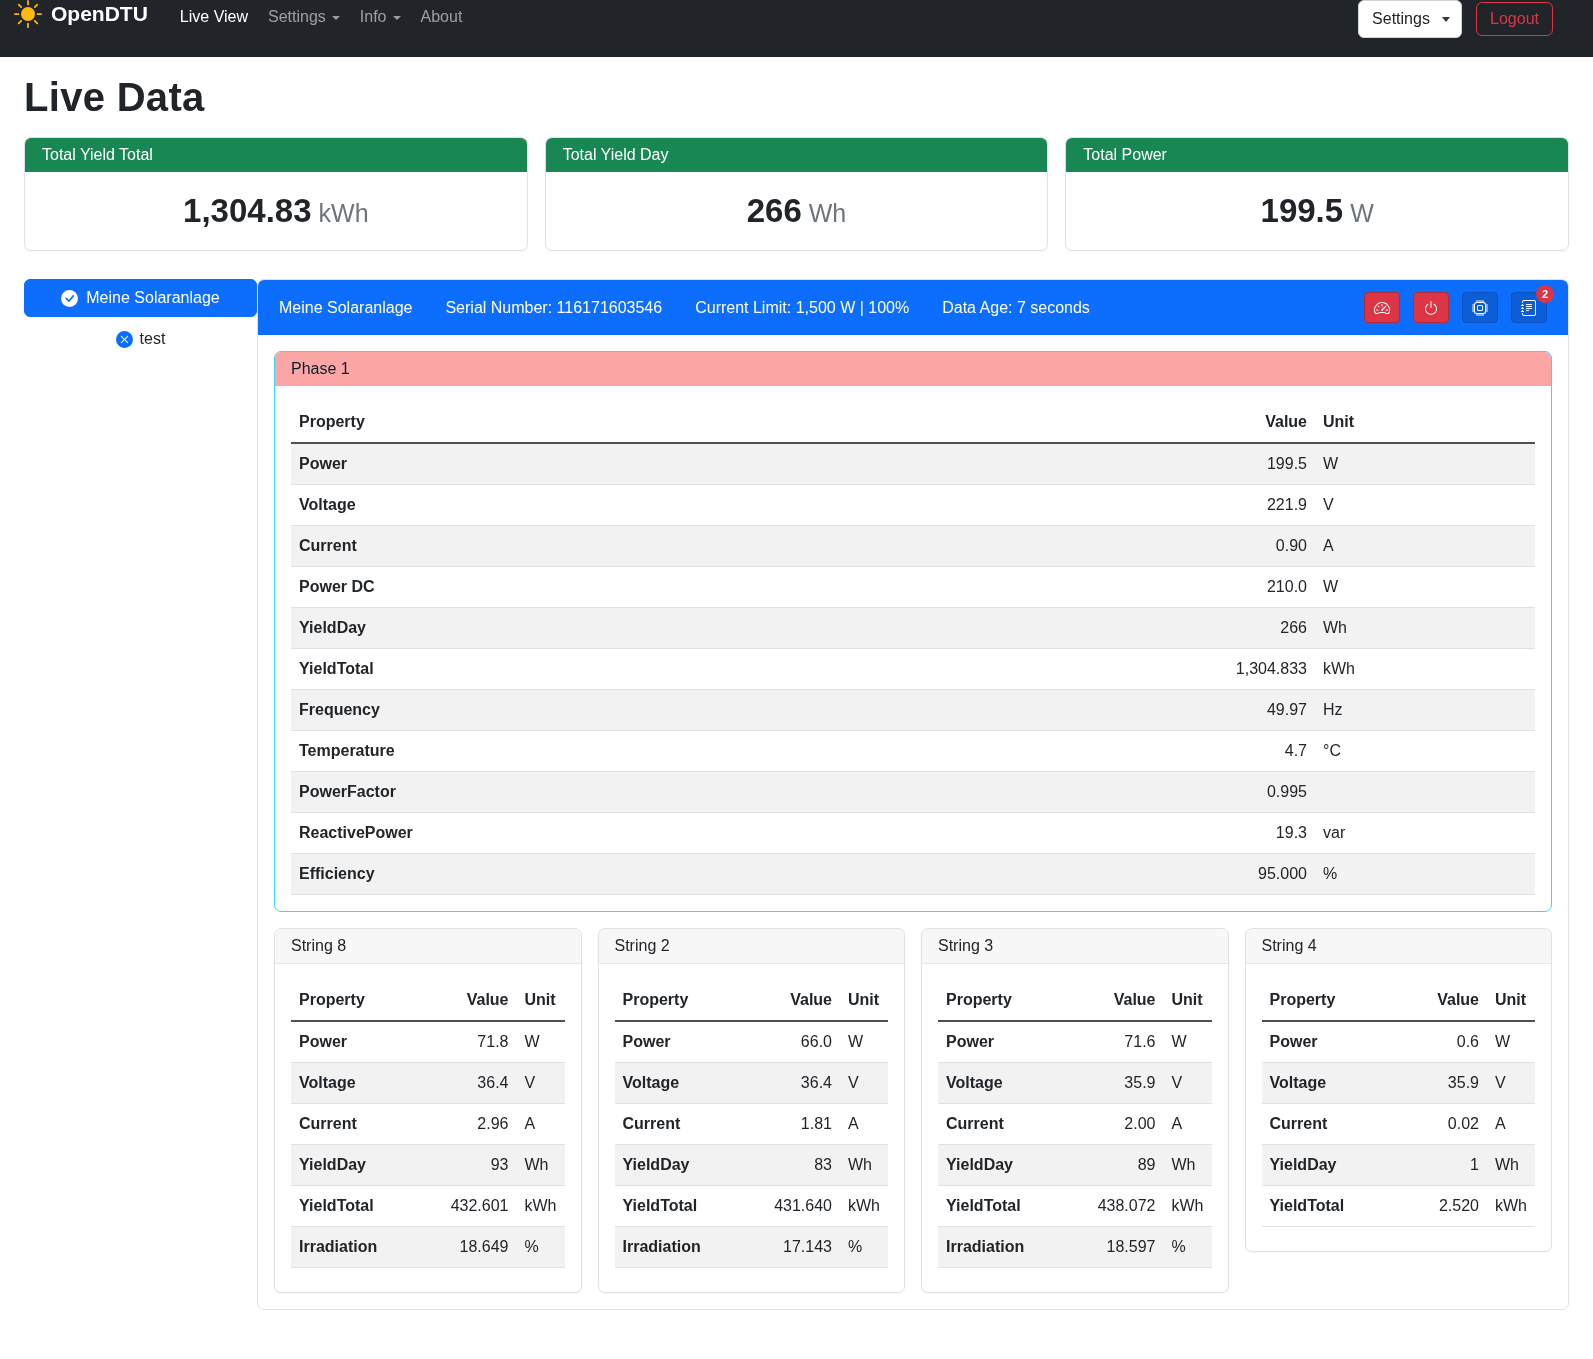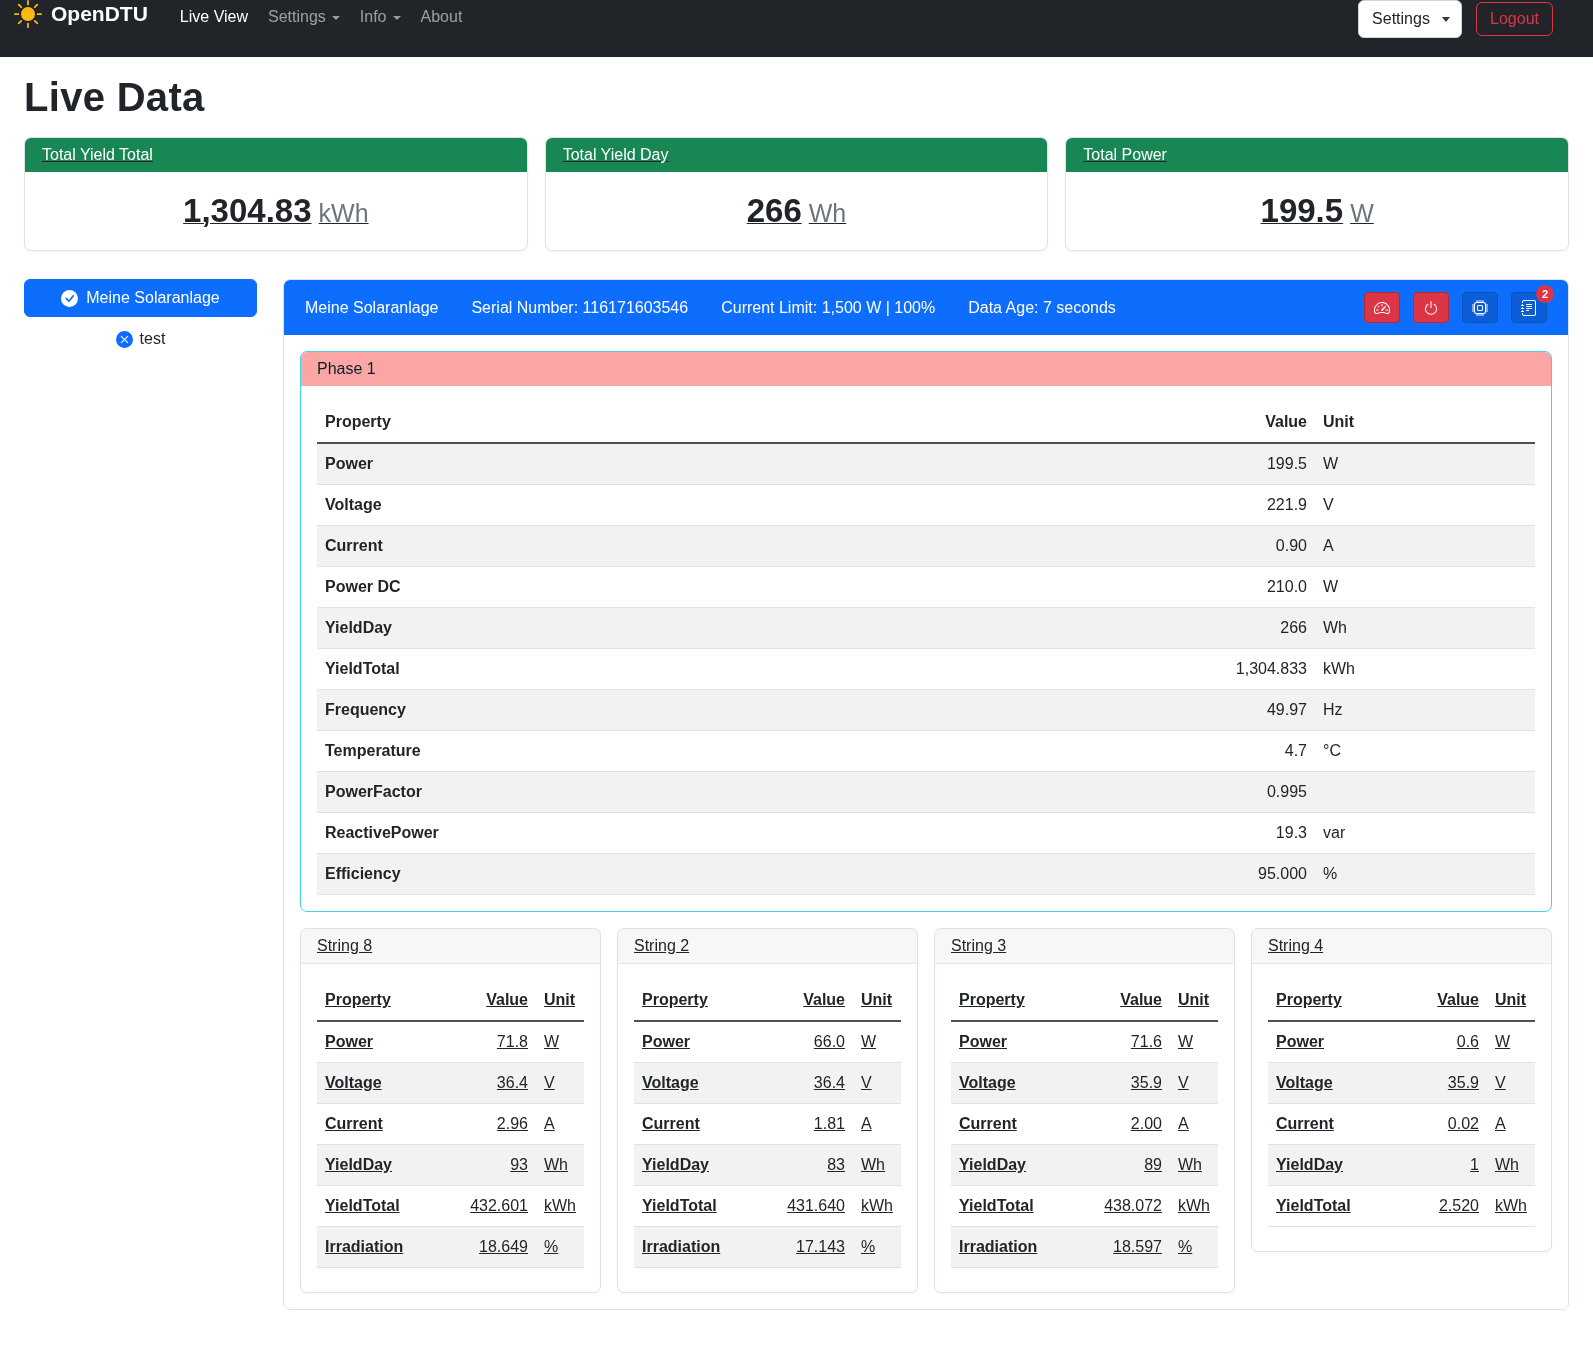--- a/index.html
+++ b/index.html
@@ -58,28 +58,28 @@
     border-radius: 6px; padding: 7px 13px; font-size: 16px;
     font-family: inherit; cursor: pointer;
   }
   
   .main { padding: 0 24px 30px 24px; }
   h1.page-title { font-size: 40px; font-weight: 600; margin: 18px 0 17px 0; letter-spacing: .3px; }
   
   .summary-row { display: grid; grid-template-columns: repeat(3, 1fr); gap: 17px; }
   .card {
     border: 1px solid #dee2e6; border-radius: 7px; background: #fff;
-    box-shadow: 0 1px 2px rgba(0,0,0,.04); overflow: hidden; text-decoration: underline;
+    box-shadow: 0 1px 2px rgba(0,0,0,.04); overflow: hidden;
   }
   .summary-header { background: #198754; color: #fff; padding: 8px 17px; }
   .summary-body { padding: 20px 16px; text-align: center; }
   .summary-value { font-size: 33px; font-weight: 700; color: #212529; }
   .summary-unit { font-size: 25px; color: #6c757d; font-weight: 400; margin-left: 7px; }
   
-  .content-row { display: flex; gap: 26px; margin-top: 28px; align-items: flex-start; }
+  .content-row { display: flex; margin-top: 28px; align-items: flex-start; }
   .sidebar { flex: 0 0 233px; width: 233px; }
   .inverter-btn {
     width: 100%; height: 38px; background: #0d6efd; border: 1px solid #0d6efd;
     color: #fff; border-radius: 6px; font-size: 16px; font-family: inherit;
     display: flex; align-items: center; justify-content: center; gap: 8px; cursor: pointer;
   }
   .inverter-btn svg { width: 17px; height: 17px; }
   .inverter-item {
     margin-top: 13px; display: flex; align-items: center; justify-content: center;
     gap: 7px; color: #212529; cursor: pointer;

